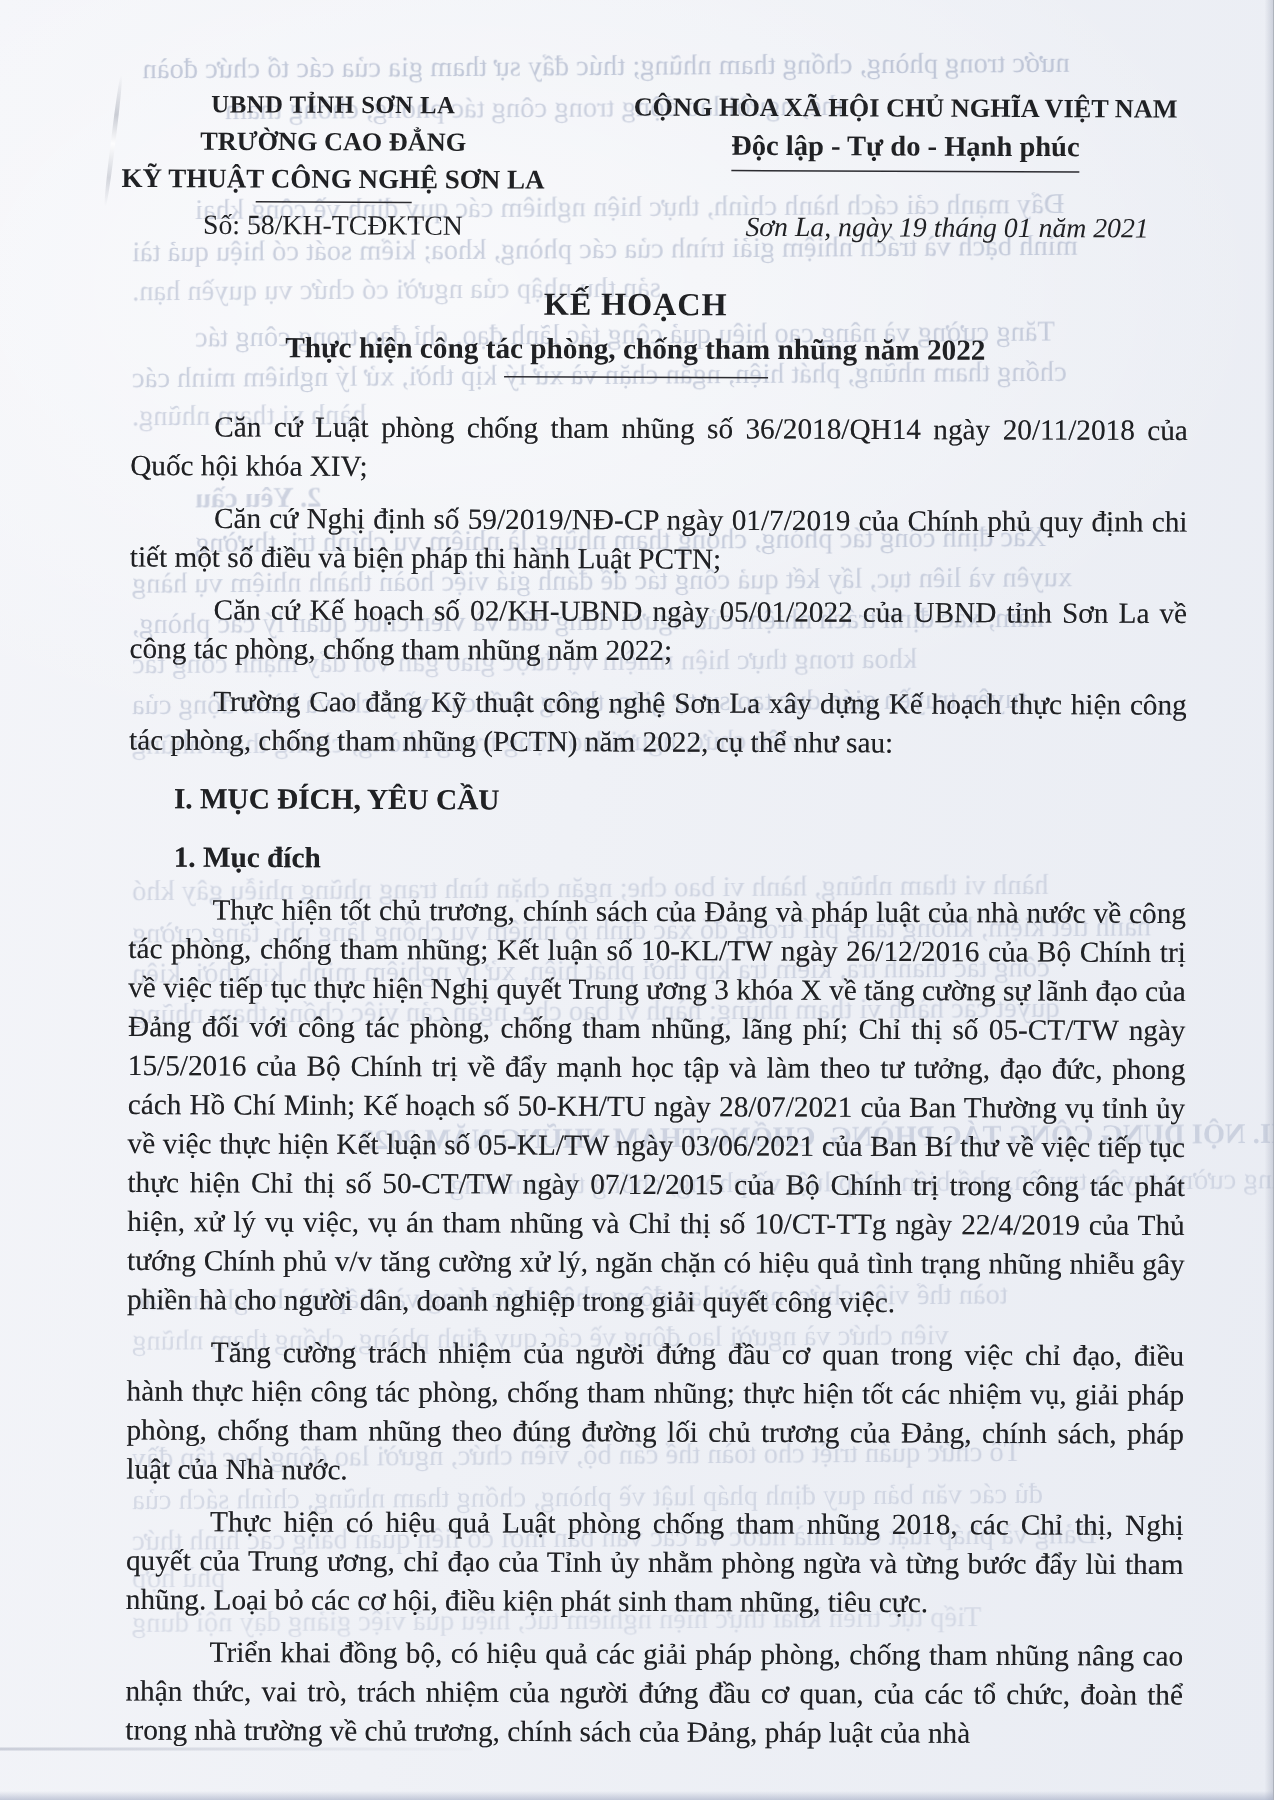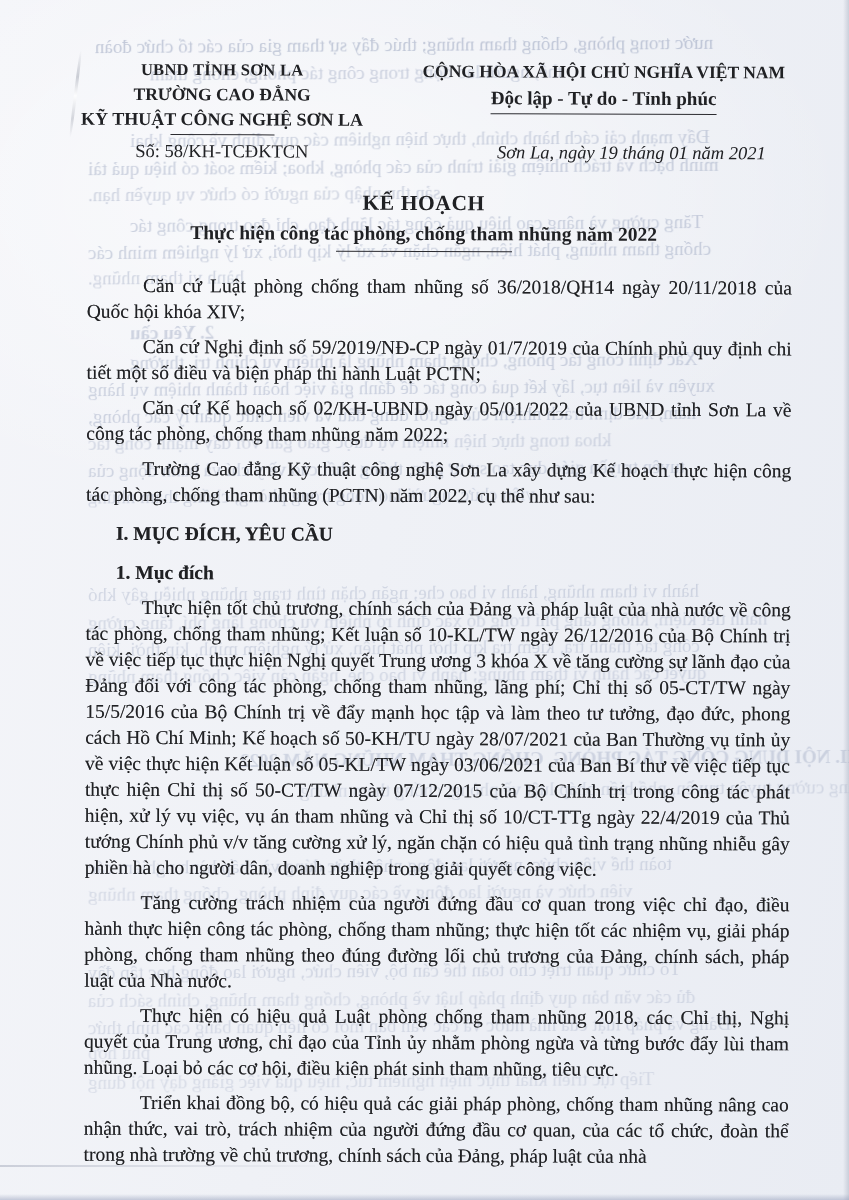--- a/index.html
+++ b/index.html
@@ -95,21 +95,21 @@
       <div class="header-left">
         <div class="org-line1">UBND TỈNH SƠN LA</div>
         <div class="org-line2">TRƯỜNG CAO ĐẲNG</div>
         <div class="org-line3">KỸ THUẬT CÔNG NGHỆ SƠN LA</div>
         <div class="rule-short"></div>
         <div class="doc-number">Số: 58/KH-TCĐKTCN</div>
       </div>
       <div class="header-right">
         <div class="motto1">CỘNG HÒA XÃ HỘI CHỦ NGHĨA VIỆT NAM</div>
         <div class="motto2-wrap">
-          <span class="motto2">Độc lập - Tự do - Tỉnh phúc</span>
+          <span class="motto2">Độc lập - Tự do - Hạnh phúc</span>
         </div>
         <div class="dateline">Sơn La, ngày 19 tháng 01 năm 2021</div>
       </div>
     </div>
 
     <div class="title-block">
       <div class="title-main">KẾ HOẠCH</div>
       <div class="title-sub">Thực hiện công tác phòng, chống tham nhũng năm 2022</div>
       <div class="rule-title"></div>
     </div>

